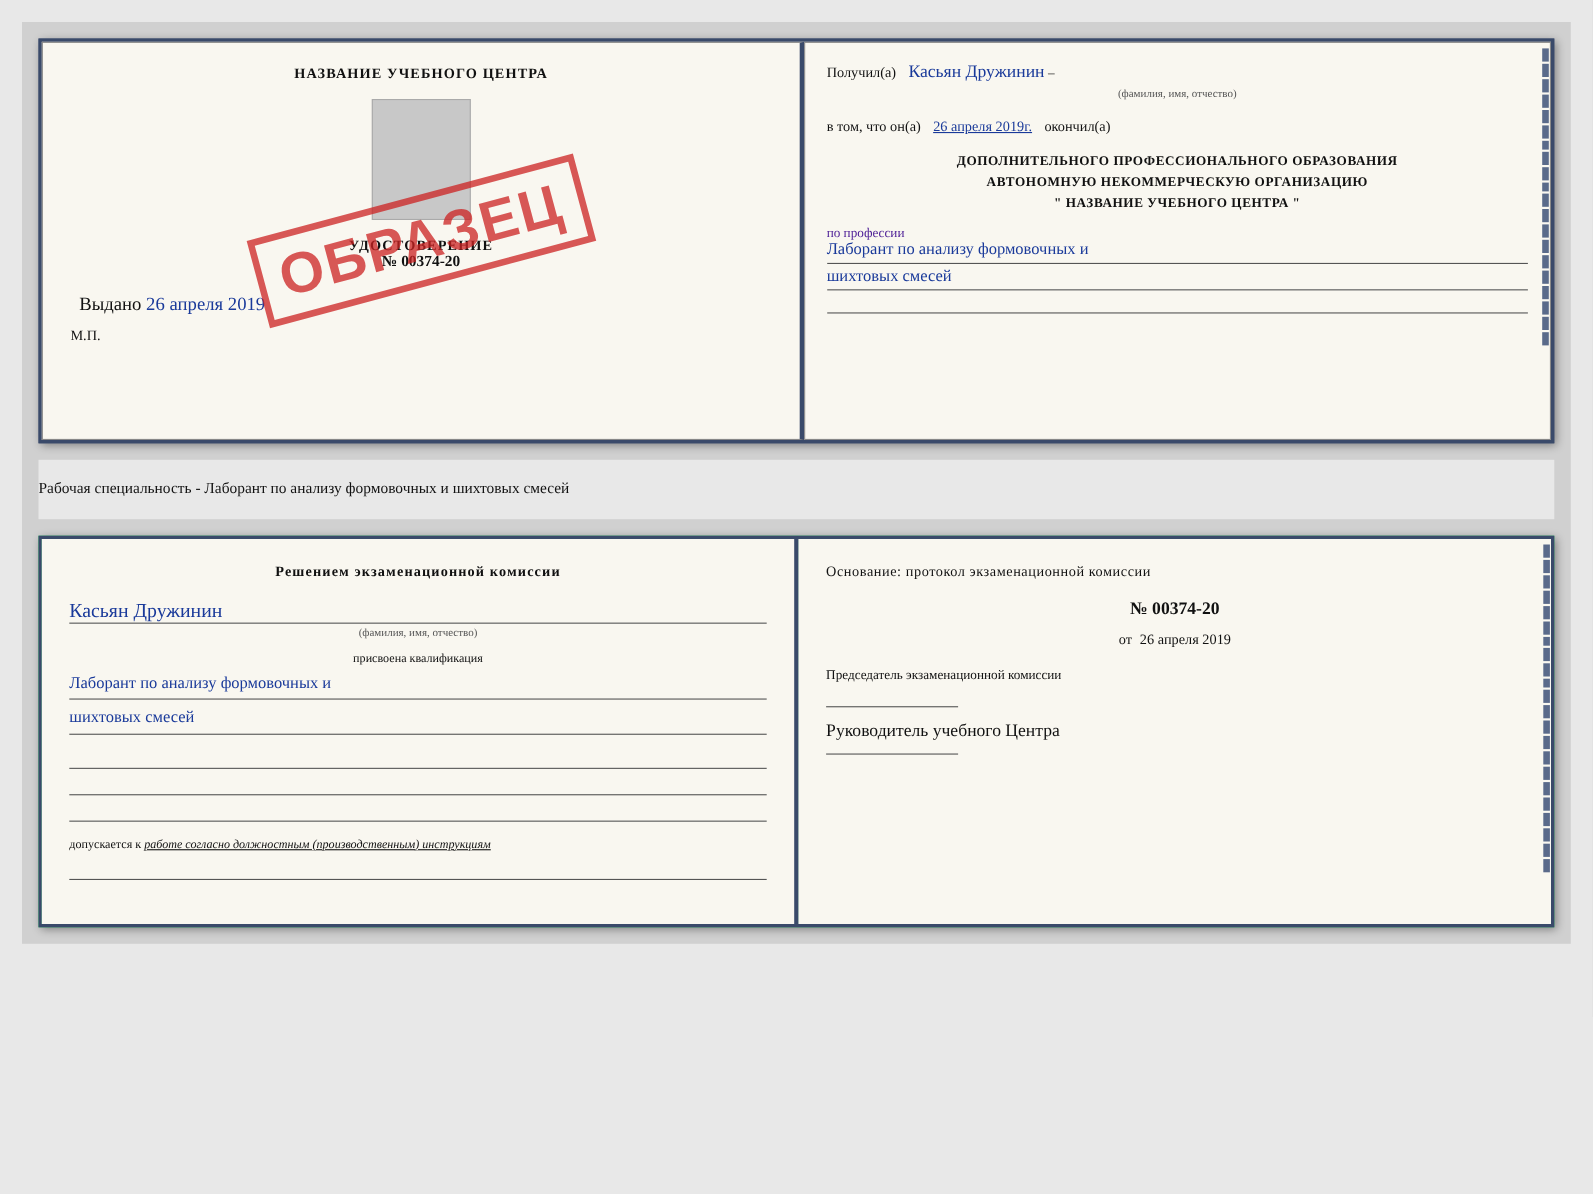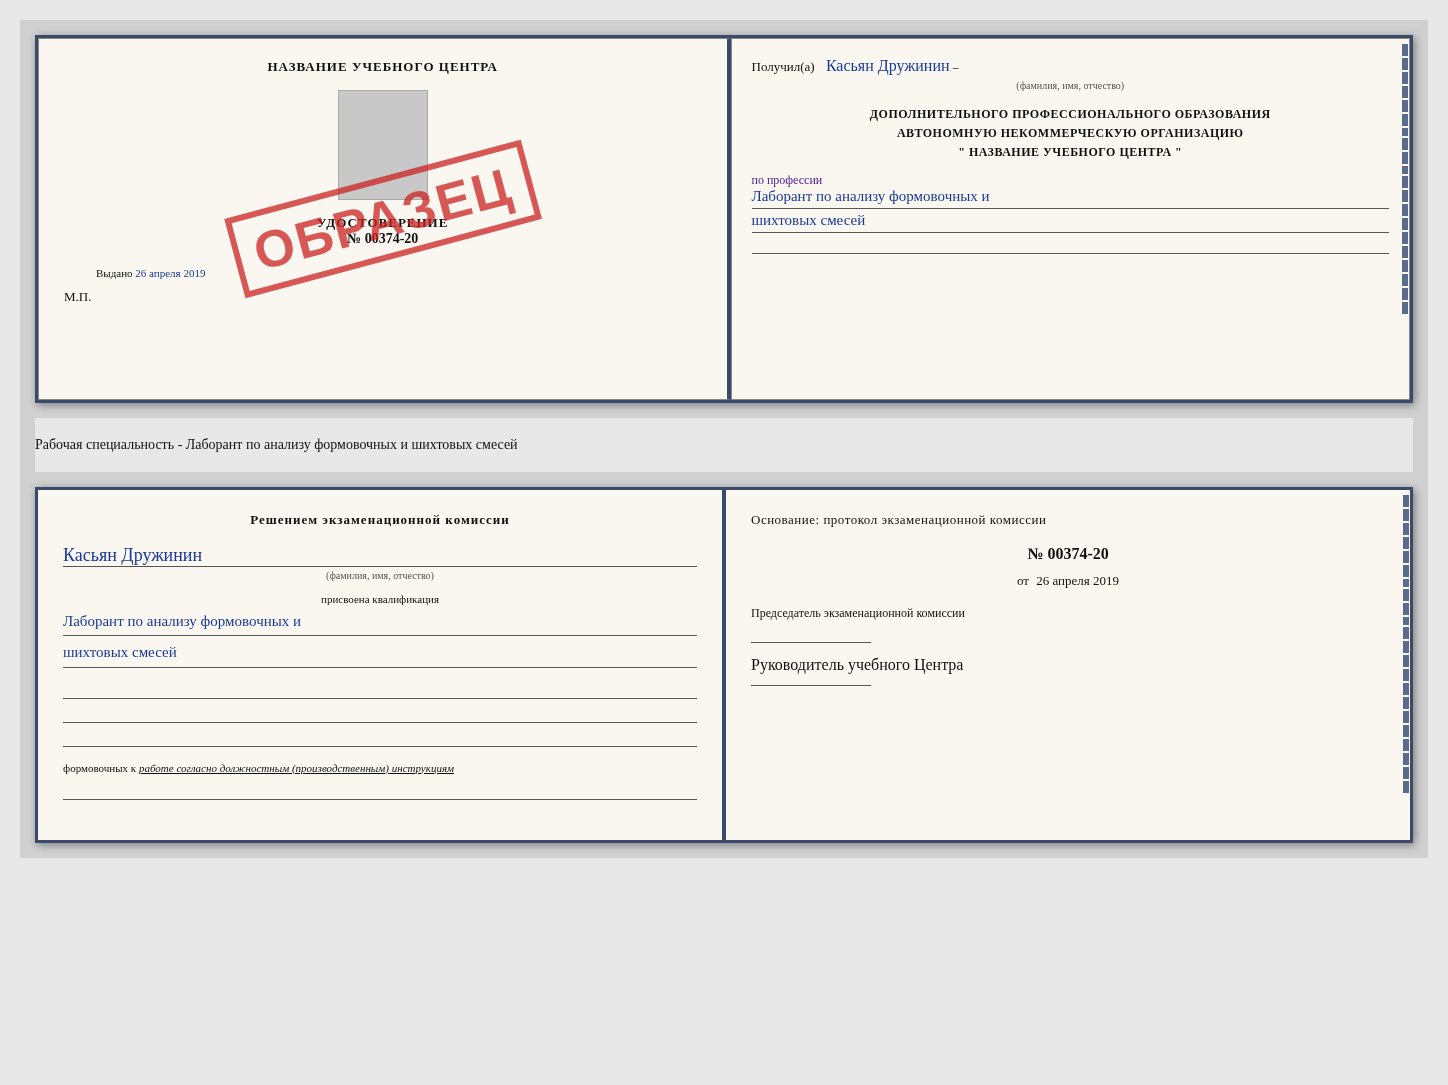--- a/index.html
+++ b/index.html
@@ -78,25 +78,25 @@
       color: #111;
     }
 
     .cert-udostoverenie .number {
       font-size: 14px;
       font-weight: bold;
       color: #111;
     }
 
     .cert-vydano {
-      font-size: 11px;
+      font-size: 17px;
       color: #111;
       margin-top: 20px;
       align-self: flex-start;
-      margin-left: 32px;
+      margin-left: 8px;
     }
 
     .cert-mp {
       font-size: 13px;
       color: #111;
       margin-top: 10px;
       align-self: flex-start;
     }
 
     
@@ -344,20 +344,25 @@
     </div>
 
     <div class="cert-page right-page-top">
       <div class="field-line">
         <span>Получил(а)</span>
         <span class="handwritten" style="margin-left:8px;">Касьян Дружинин</span>
         <span style="font-size:12px;"> –</span>
         <div class="field-label" style="text-align:center; margin-top:0; font-size:10px; color:#555;">(фамилия, имя, отчество)</div>
       </div>
 
+      <div class="field-line">
+        <span>в том, что он(а)</span>
+        <span class="handwritten-small" style="margin: 0 8px; text-decoration:underline;">26 апреля 2019г.</span>
+        <span>окончил(а)</span>
+      </div>
 
       <div class="printed-text">
         <div>ДОПОЛНИТЕЛЬНОГО ПРОФЕССИОНАЛЬНОГО ОБРАЗОВАНИЯ</div>
         <div>АВТОНОМНУЮ НЕКОММЕРЧЕСКУЮ ОРГАНИЗАЦИЮ</div>
         <div>"  НАЗВАНИЕ УЧЕБНОГО ЦЕНТРА  "</div>
       </div>
 
       <div style="margin-top:10px;">
         <div class="profession-label">по профессии</div>
         <div class="handwritten" style="font-size:15px; border-bottom:1px solid #555; display:block; padding-bottom:3px;">Лаборант по анализу формовочных и</div>
@@ -409,21 +414,21 @@
         <div class="qualification-handwritten" style="border-bottom:1px solid #555; display:block; padding-bottom:3px; margin-top:5px;">шихтовых смесей</div>
       </div>
 
       <div class="signature-lines">
         <div class="sig-line"></div>
         <div class="sig-line"></div>
         <div class="sig-line"></div>
       </div>
 
       <div class="dopuskaetsya">
-        <span>формовочных к</span>
+        <span>допускается к</span>
         <span class="dopusk-italic">работе согласно должностным (производственным) инструкциям</span>
       </div>
       <div class="sig-line" style="margin-top:10px;"></div>
     </div>
 
     <div class="bottom-right-page">
       <div class="osnovaniye">Основание: протокол экзаменационной комиссии</div>
 
       <div class="protocol-number">№ 00374-20</div>
 

